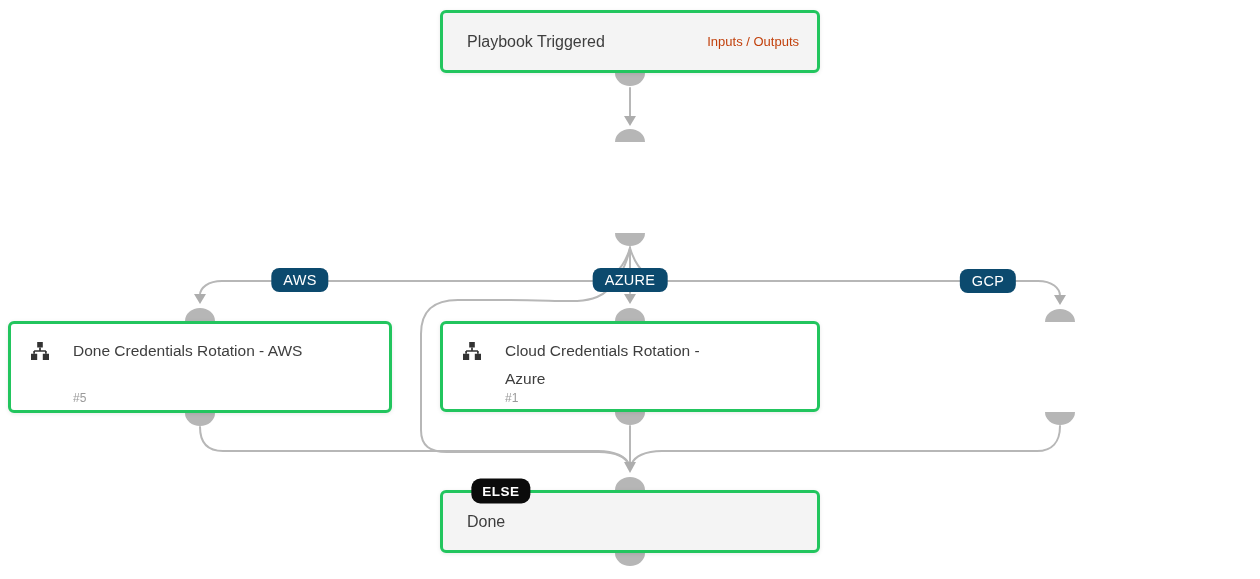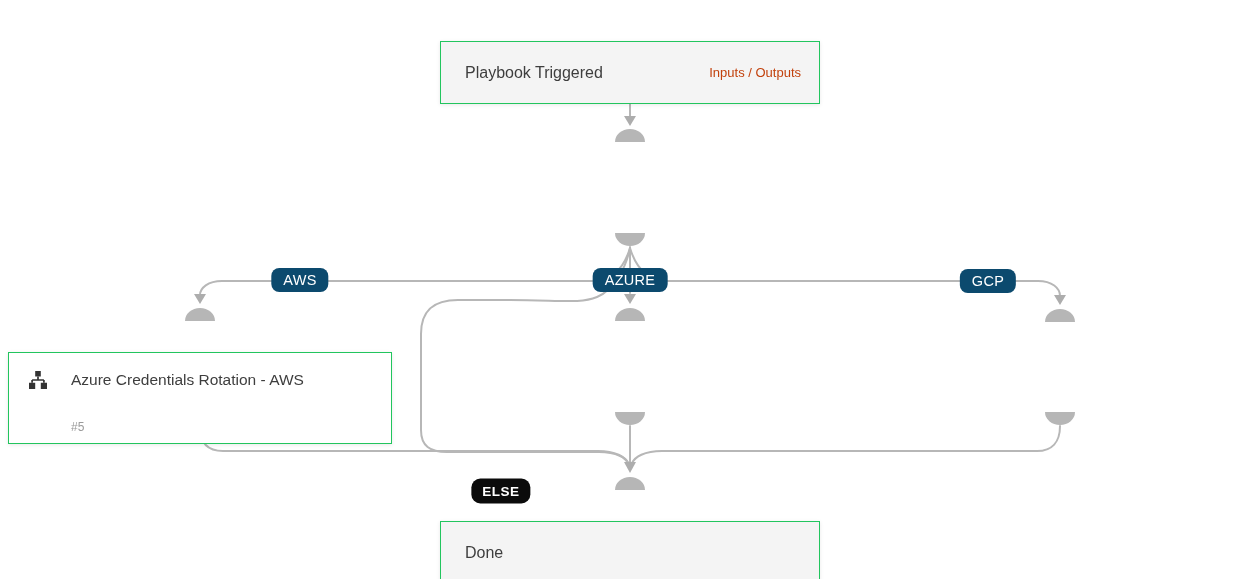--- a/index.html
+++ b/index.html
@@ -7,22 +7,22 @@
     position:relative;width:1260px;height:579px;overflow:hidden;
     font-family:"Liberation Sans","DejaVu Sans",sans-serif;
     background:#ffffff;
   }
   svg.edges{position:absolute;left:0;top:0;pointer-events:none;}
   svg.edges path.edge{fill:none;stroke:#b7b7b7;stroke-width:2;stroke-linecap:round;}
   svg.edges path.dome{fill:#b6b6b6;stroke:none;}
   svg.edges polygon.arrow{fill:#adadad;stroke:none;}
 
   .node{
-    position:absolute;background:#ffffff;border:1px solid #22c55e;border-radius:0;
-    box-shadow:0 1px 4px rgba(0,0,0,.09);box-sizing:border-box;cursor:pointer;margin-top:31px;
+    position:absolute;background:#ffffff;border:3px solid #22c55e;border-radius:6px;
+    box-shadow:0 1px 4px rgba(0,0,0,.09);box-sizing:border-box;cursor:pointer;
   }
   .node.terminal{background:#f4f4f4;display:flex;align-items:center;}
   .node.trigger{justify-content:space-between;padding:0 18px 0 24px;}
   .node.done-node{padding-left:24px;}
 
   .big-title{font-size:16px;color:#3e3e3e;}
   .panel-link{font-size:13px;color:#c2410c;cursor:pointer;}
 
   
   .diamond{position:absolute;left:16px;top:15px;width:16px;height:16px;background:#3b3b3b;border-radius:3px;transform:rotate(45deg);}
@@ -88,24 +88,34 @@
   </div>
 
 
   <div class="node" style="left:8px;top:321px;width:384px;height:92px">
     <span class="sub-icon">
       <svg width="18" height="18" viewBox="0 0 18 18">
         <path d="M6.2 0 h5.6 v5.6 h-5.6 z M0 11.8 h6.2 v6.2 H0 z M11.8 11.8 H18 V18 h-6.2 z" fill="#333"></path>
         <path d="M9 5.6 V9 M3.1 9 h11.8 M3.1 9 v2.8 M14.9 9 v2.8" stroke="#333" stroke-width="1.7" fill="none"></path>
       </svg>
     </span>
-    <div class="sub-title">Azure Credentials Rotation - AWS</div>
+    <div class="sub-title">Done Credentials Rotation - AWS</div>
     <div class="task-num">#5</div>
   </div>
 
+  <div class="node azure-node" style="left:440px;top:321px;width:380px;height:91px">
+    <span class="sub-icon">
+      <svg width="18" height="18" viewBox="0 0 18 18">
+        <path d="M6.2 0 h5.6 v5.6 h-5.6 z M0 11.8 h6.2 v6.2 H0 z M11.8 11.8 H18 V18 h-6.2 z" fill="#333"></path>
+        <path d="M9 5.6 V9 M3.1 9 h11.8 M3.1 9 v2.8 M14.9 9 v2.8" stroke="#333" stroke-width="1.7" fill="none"></path>
+      </svg>
+    </span>
+    <div class="sub-title">Cloud Credentials Rotation - Azure</div>
+    <div class="task-num">#1</div>
+  </div>
 
 
   <div class="node terminal done-node" style="left:440px;top:490px;width:380px;height:63px">
     <span class="big-title">Done</span>
   </div>
 
   <div class="badge" style="left:300px;top:280px">AWS</div>
   <div class="badge" style="left:630px;top:280px">AZURE</div>
   <div class="badge" style="left:988px;top:281px">GCP</div>
   <div class="badge else" style="left:501px;top:451px">ELSE</div>

